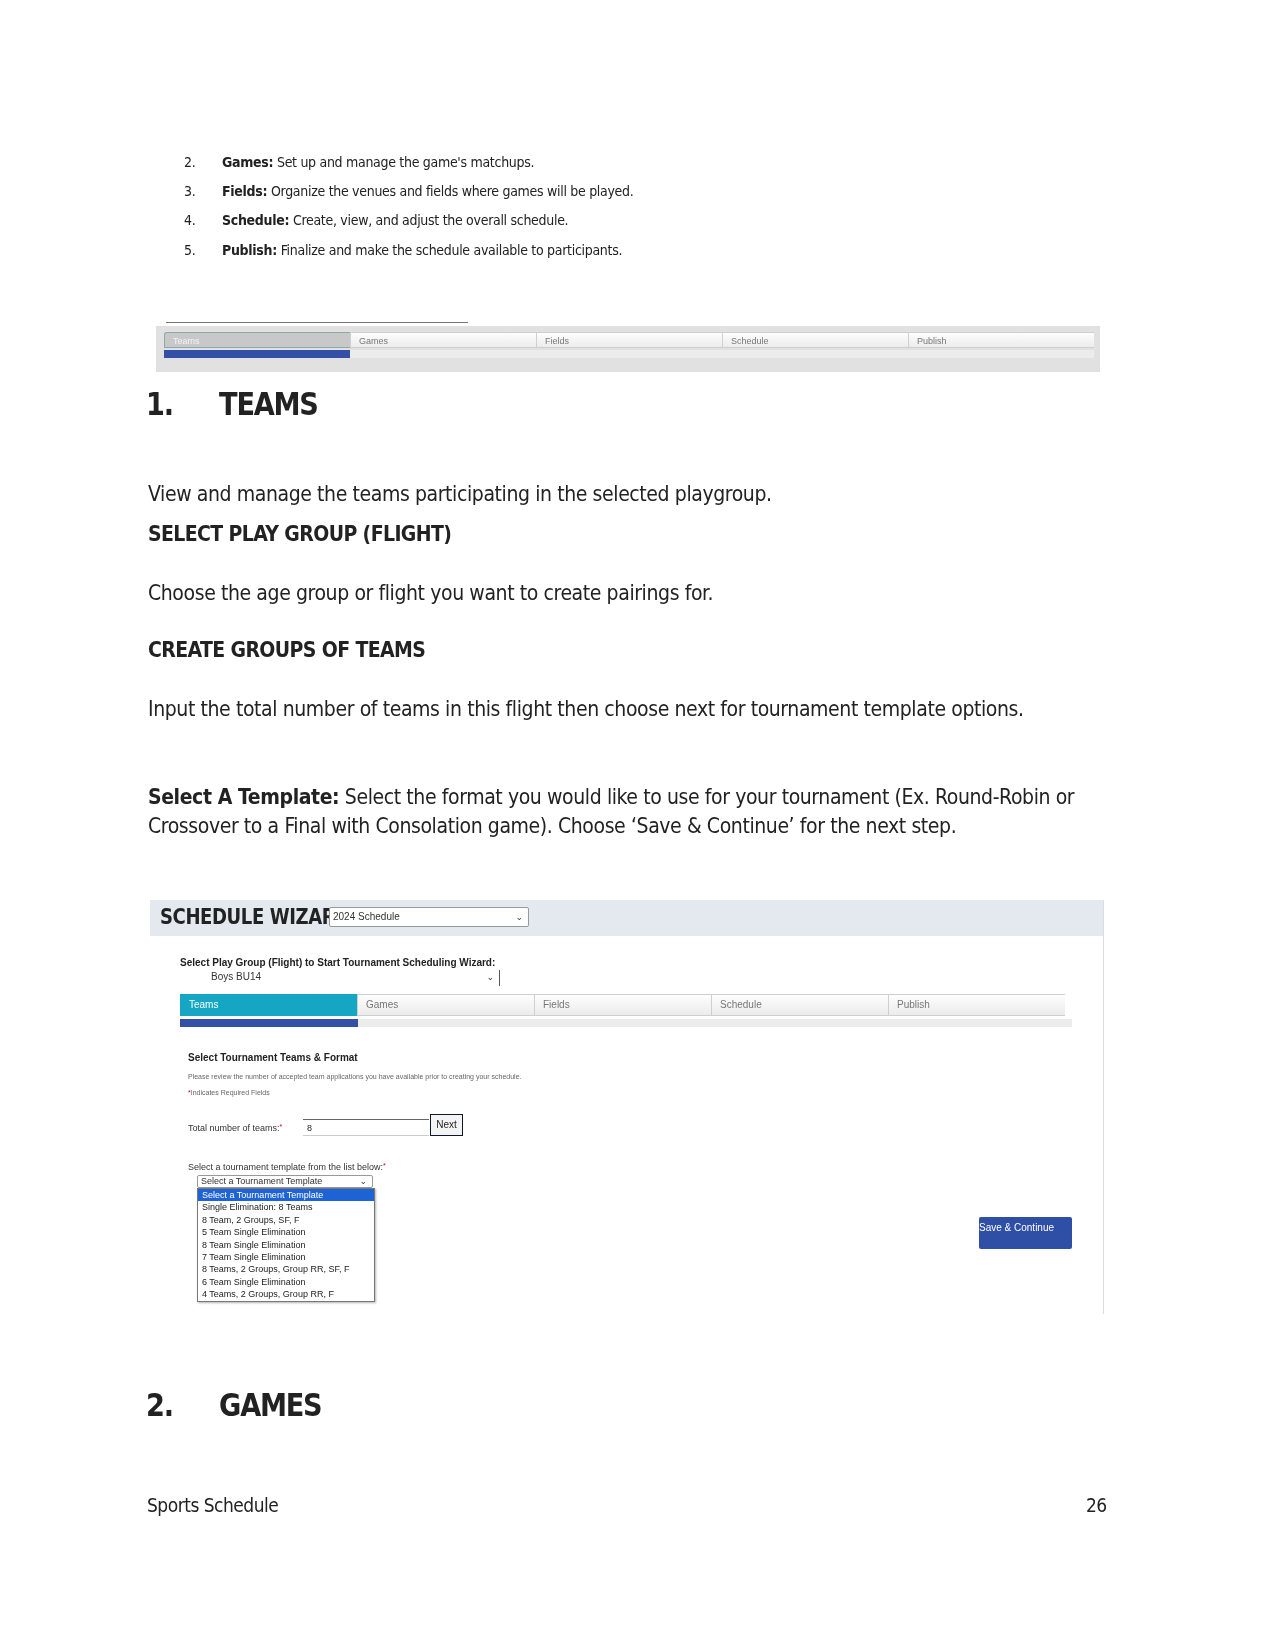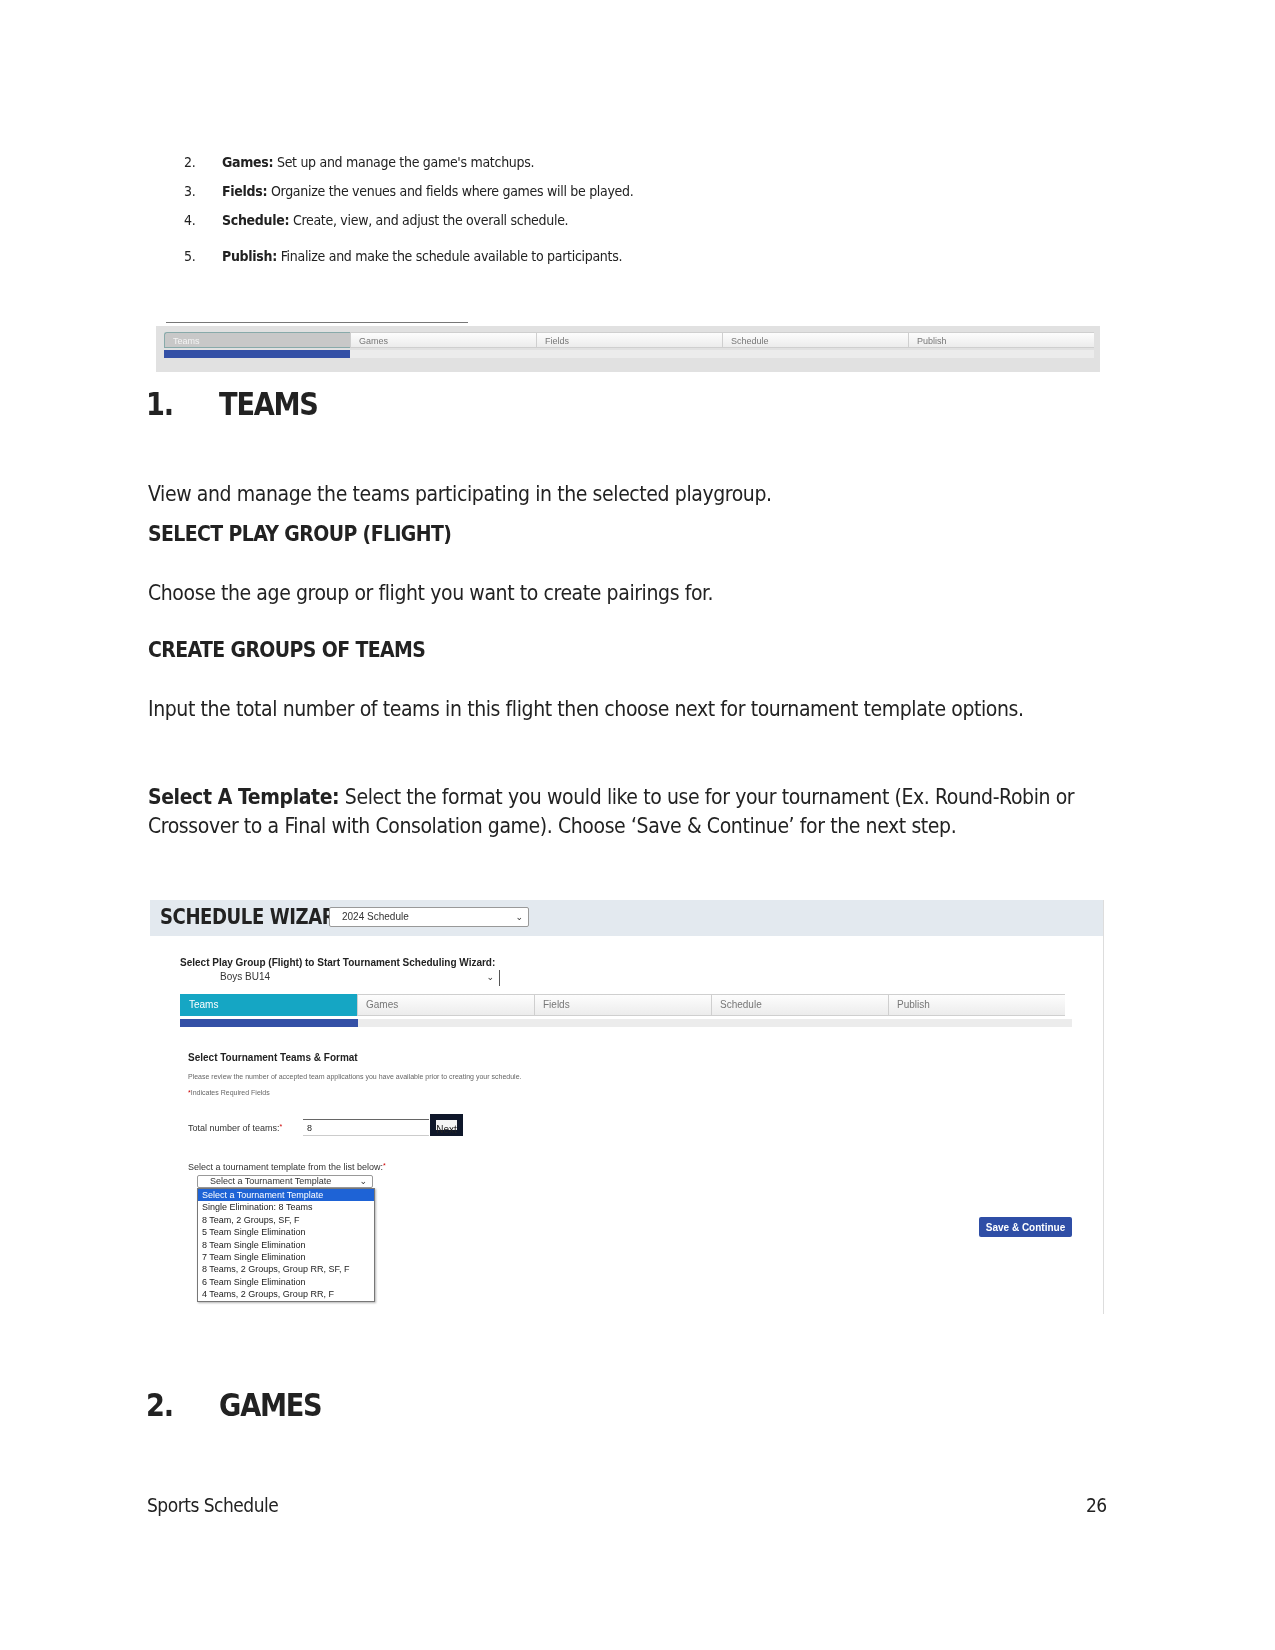--- a/index.html
+++ b/index.html
@@ -25,50 +25,50 @@
   .stepper1 .step { width:186px; }
   .stepper1 .step.active { background:#c8c8c8; color:#f4f4f4; border-color:#8aa; border-radius:3px 0 0 0; }
   .bar-track { position:absolute; height:8px; background:#ececec; }
   .bar-fill { position:absolute; left:0; top:0; height:8px; background:#3450a6; }
 
   
   .wizard { left:150px; top:900px; width:953px; height:414px; border-right:1px solid #ddd; background:#fff; }
   .wiz-header { position:absolute; left:0; top:0; width:953px; height:36px; background:#e3e9ef; }
   .wiz-title { position:absolute; left:10px; top:4px; font-family:"DejaVu Sans", sans-serif; font-weight:bold;
                font-size:22px; letter-spacing:-0.5px; color:#222; transform:scaleX(0.82); transform-origin:left; white-space:nowrap; }
-  .select-box { position:absolute; background:#fff; border:1px solid #999; box-sizing:border-box; font-size:10px; color:#333; padding-left:12px; border-radius:2px; }
+  .select-box { position:absolute; background:#fff; border:1px solid #999; box-sizing:border-box; font-size:10px; color:#333; padding-left:3px; border-radius:2px; }
   .select-box .caret { position:absolute; right:5px; top:0; font-size:9px; }
   .label-strong { position:absolute; font-size:10px; font-weight:bold; color:#222; white-space:nowrap; }
   .small { position:absolute; font-size:9px; color:#333; white-space:nowrap; }
   .tiny { position:absolute; font-size:7px; color:#666; white-space:nowrap; }
   .step2 .step { width:177px; height:22px; line-height:20px; font-size:10px; padding-left:8px; }
   .step2 .step.active { background:#15a6c4; color:#fff; border-color:#15a6c4; }
   .input { position:absolute; border:none; border-top:1px solid #666; border-bottom:1px solid #ccc; background:#fff; font-size:9px; padding-left:4px; box-sizing:border-box; }
-  .btn-next { position:absolute; border:6px solid #0f172a; background:#f4f4f4; font-size:10px; color:#222; text-align:center; box-sizing:border-box; }
+  .btn-next { position:absolute; border:1px solid #0f172a; background:#f4f4f4; font-size:10px; color:#222; text-align:center; box-sizing:border-box; }
   .dropdown { position:absolute; left:197px; top:1188px; width:176px; border:1px solid #777; background:#fff; box-shadow:1px 1px 2px rgba(0,0,0,.3); }
   .dropdown .opt { font-size:9px; line-height:12.4px; height:12.4px; padding-left:4px; color:#222; white-space:nowrap; overflow:hidden; }
   .dropdown .opt.sel { background:#1e63d6; color:#fff; }
-  .btn-save { position:absolute; left:979px; top:1217px; width:93px; height:20px; background:#2f4ea6; color:#fff;
-              font-size:10px; text-align:center; line-height:22px; border-radius:2px;font-weight:bold; }
+  .btn-save { position:absolute; left:979px; top:1217px; width:93px; height:32px; background:#2f4ea6; color:#fff;
+              font-size:10px; line-height:22px; border-radius:2px; }
   .req { color:#c00; font-size:7px; vertical-align:top; }
   .footer { font-size:19px; letter-spacing:-0.5px; }
 </style>
 </head>
 <body>
 
 <div class="abs doc list-item" style="top:148px">
   <span class="num">2.</span><b>Games:</b><span> Set up and manage the game's matchups.</span>
 </div>
 <div class="abs doc list-item" style="top:177px">
   <span class="num">3.</span><b>Fields:</b><span> Organize the venues and fields where games will be played.</span>
 </div>
 <div class="abs doc list-item" style="top:206px">
   <span class="num">4.</span><b>Schedule:</b><span> Create, view, and adjust the overall schedule.</span>
 </div>
-<div class="abs doc list-item" style="top:242px">
+<div class="abs doc list-item" style="top:236px">
   <span class="num">5.</span><b>Publish:</b><span> Finalize and make the schedule available to participants.</span>
 </div>
 
 <div class="abs stepper1">
   <div class="topline"></div>
   <div class="step-row">
     <div class="step active"><span>Teams</span></div>
     <div class="step"><span>Games</span></div>
     <div class="step"><span>Fields</span></div>
     <div class="step"><span>Schedule</span></div>

